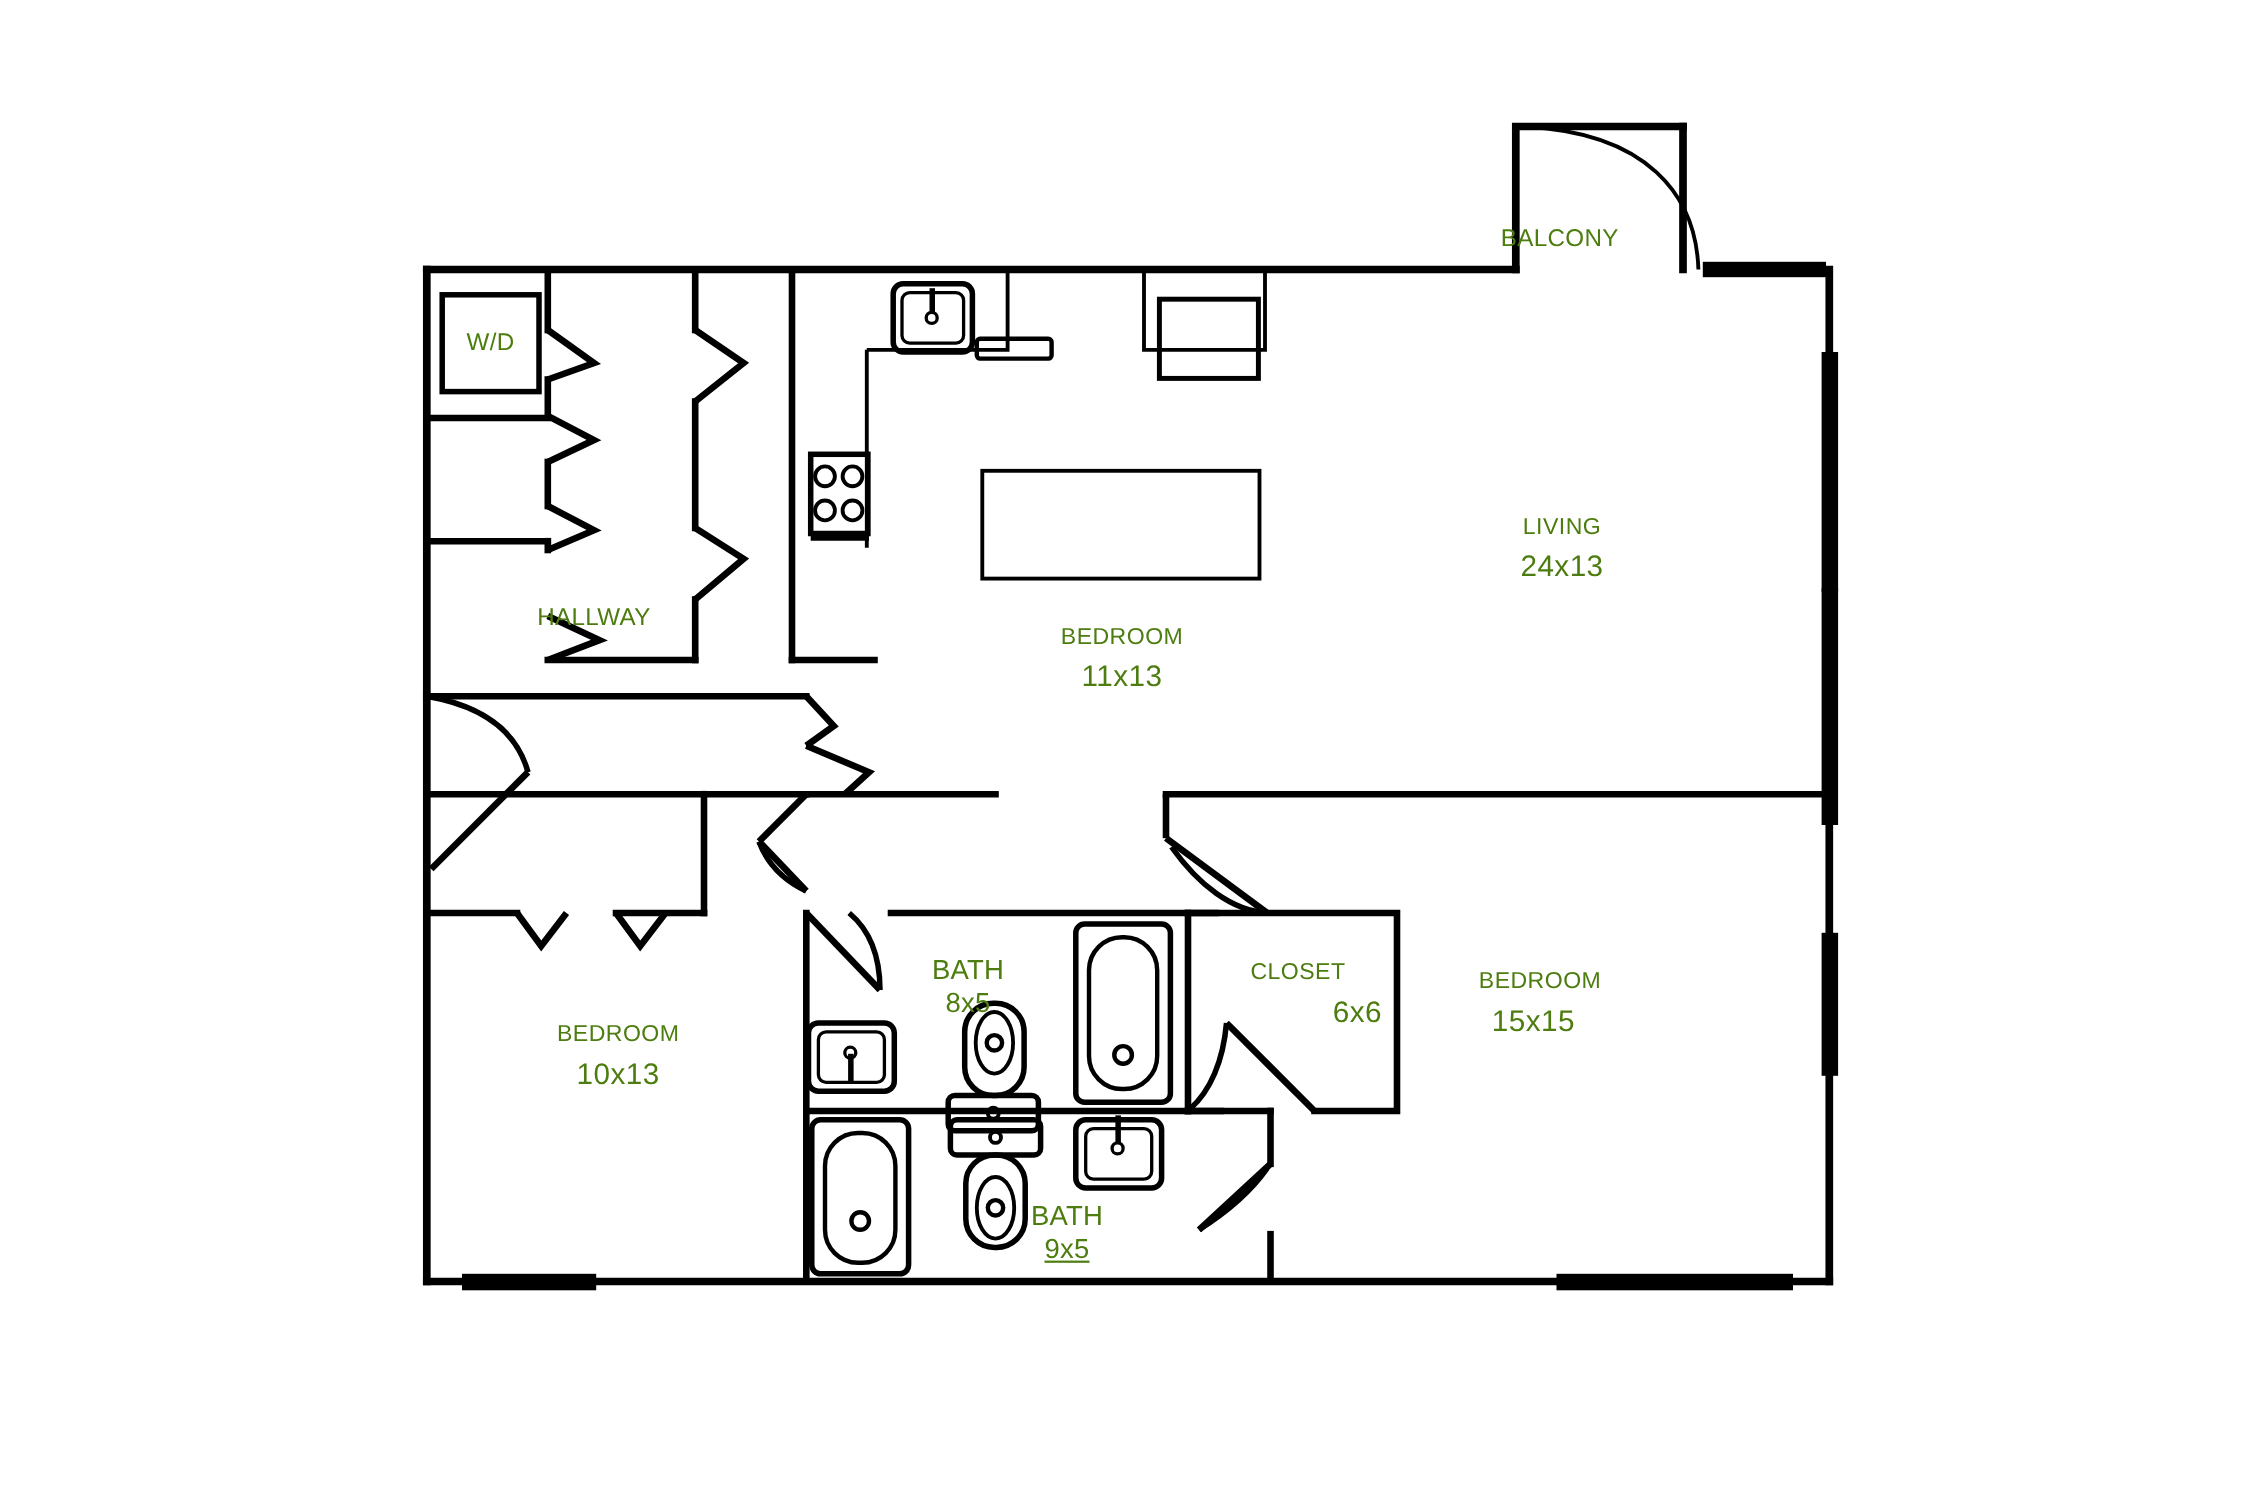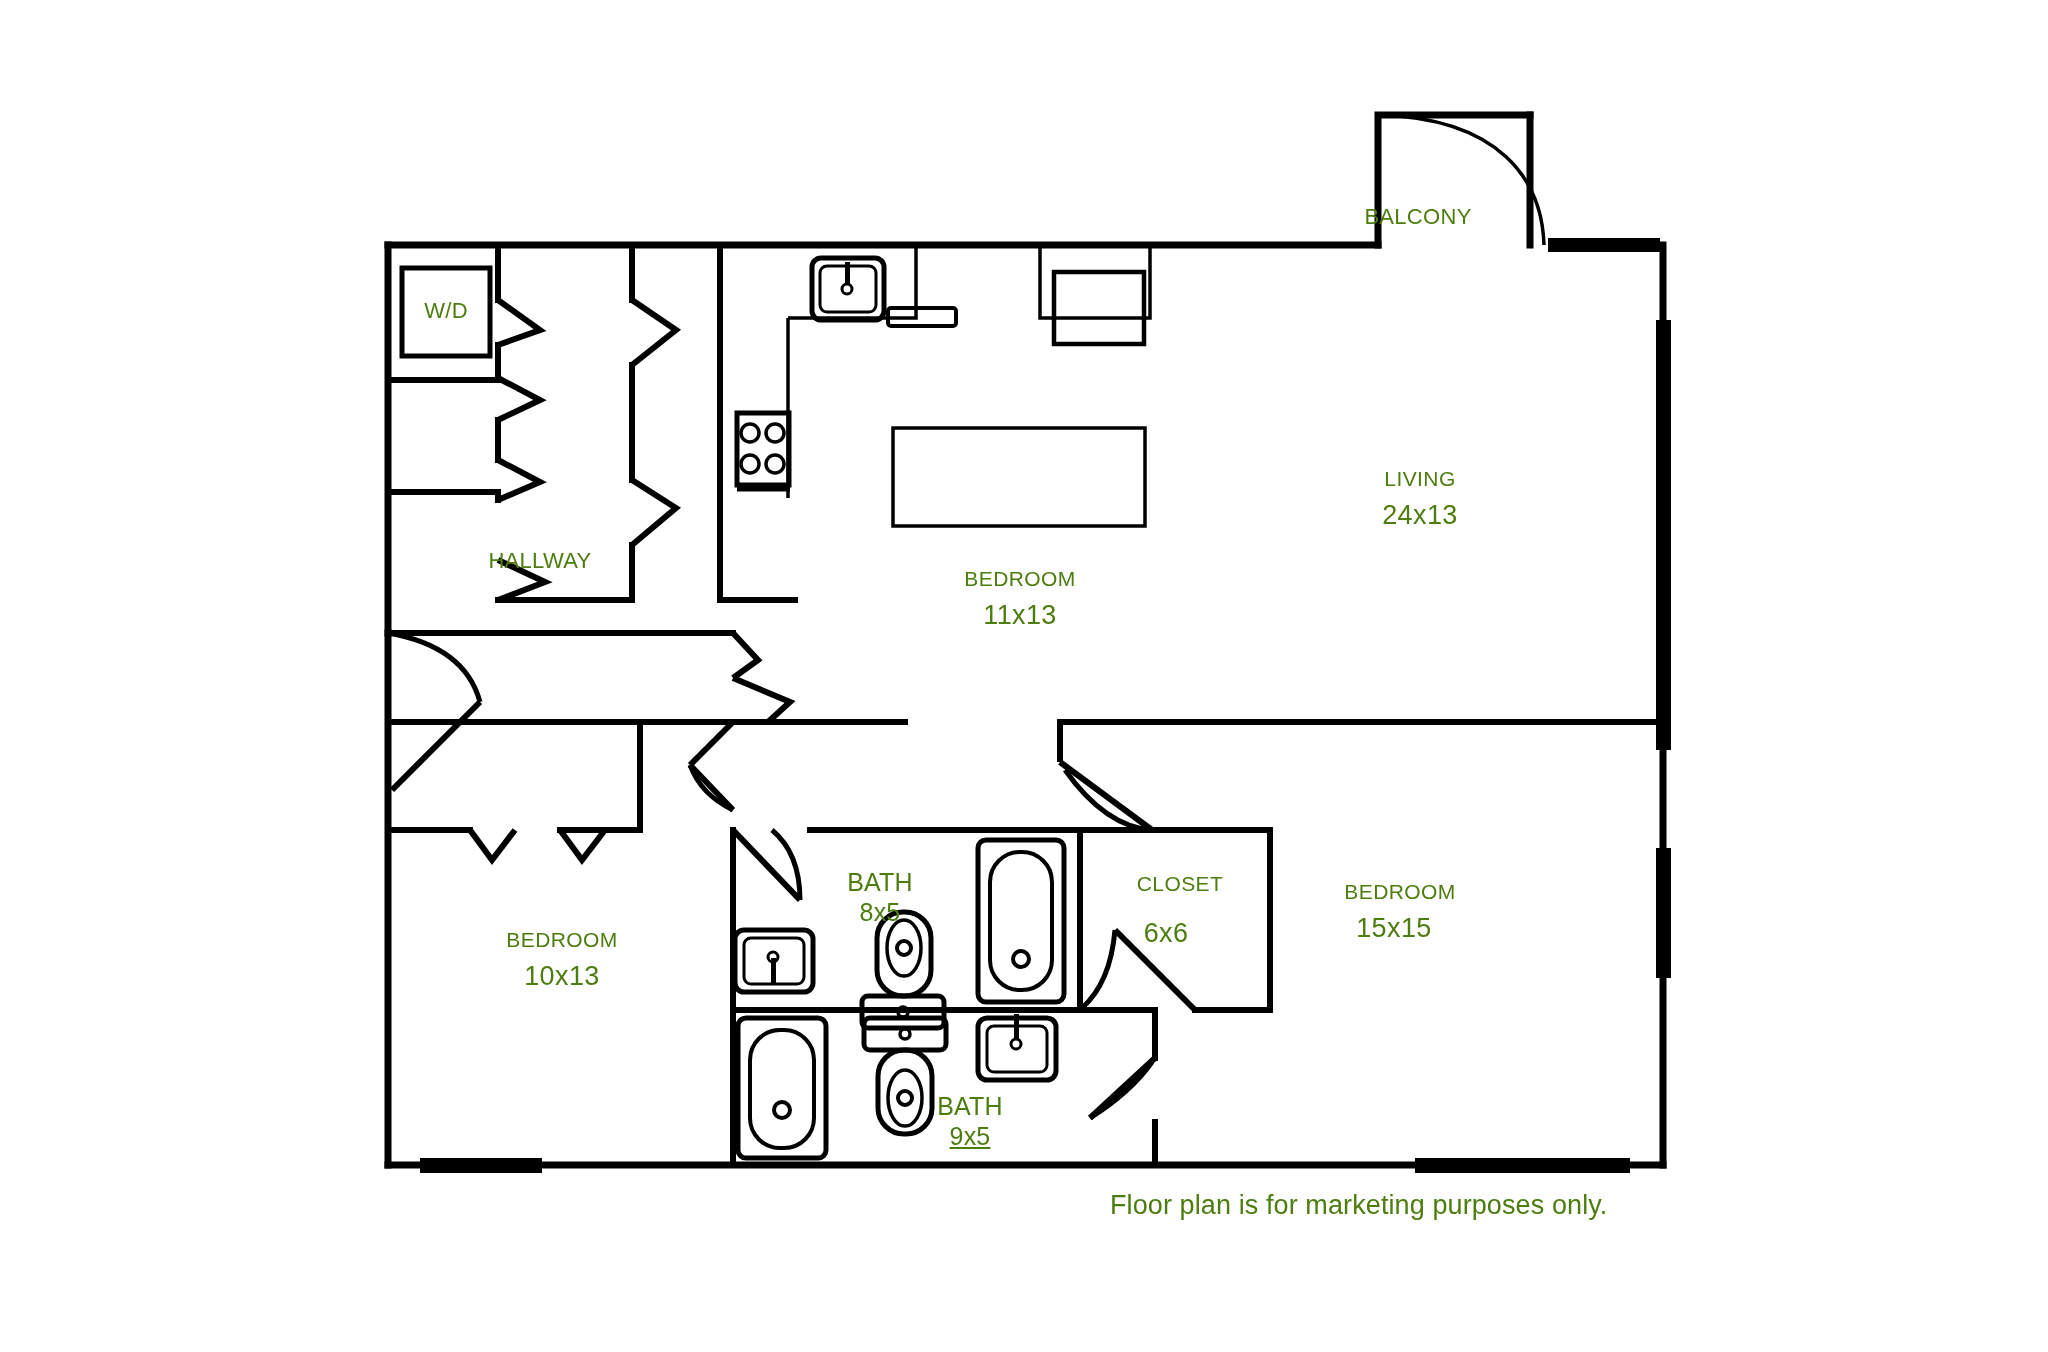--- a/index.html
+++ b/index.html
@@ -245,22 +245,21 @@
 <div class="lbl room-name" style="left:452px;top:928px;width:220px;">BEDROOM</div>
 <div class="lbl room-dim" style="left:452px;top:961px;width:220px;">10x13</div>
 
 <div class="lbl tiny" style="left:815px;top:868px;width:130px;font-size:25px;">BATH</div>
 <div class="lbl tiny" style="left:815px;top:898px;width:130px;font-size:25px;">8x5</div>
 
 <div class="lbl tiny" style="left:905px;top:1092px;width:130px;font-size:25px;">BATH</div>
 <div class="lbl tiny" style="left:905px;top:1122px;width:130px;font-size:25px;text-decoration:underline;">9x5</div>
 
 <div class="lbl room-name" style="left:1090px;top:872px;width:180px;">CLOSET</div>
-<div class="lbl room-dim" style="left:1076px;top:905px;width:180px;margin-top:13px;">6x6</div>
+<div class="lbl room-dim" style="left:1144px;top:905px;width:180px;">6x6</div>
 
 <div class="lbl small" style="left:440px;top:548px;width:200px;font-size:22px;">HALLWAY</div>
 <div class="lbl small" style="left:1338px;top:204px;width:160px;font-size:22px;">BALCONY</div>
 
 <div class="lbl small" style="left:402px;top:298px;width:88px;font-size:22px;">W/D</div>
 
-<div class="lbl caption" style="left:1110px;top:1190px;width:560px;text-align:left;">Floor plan is for marketing purposes only.</div>
 
 </div>
 
 </body></html>

